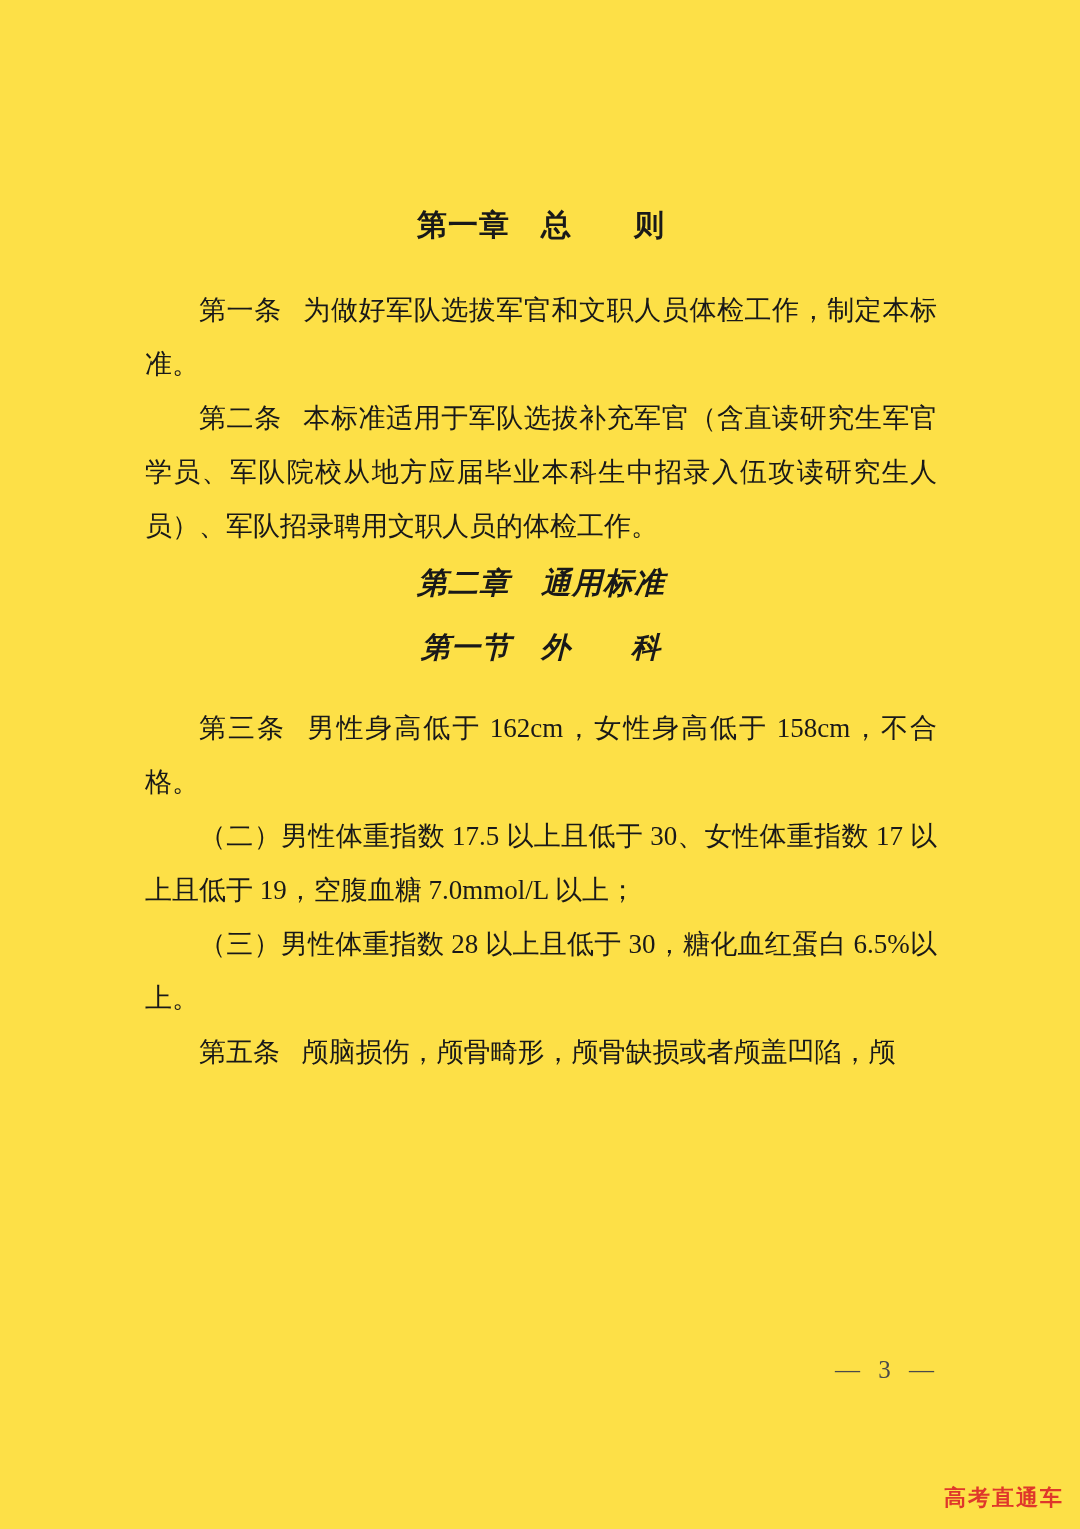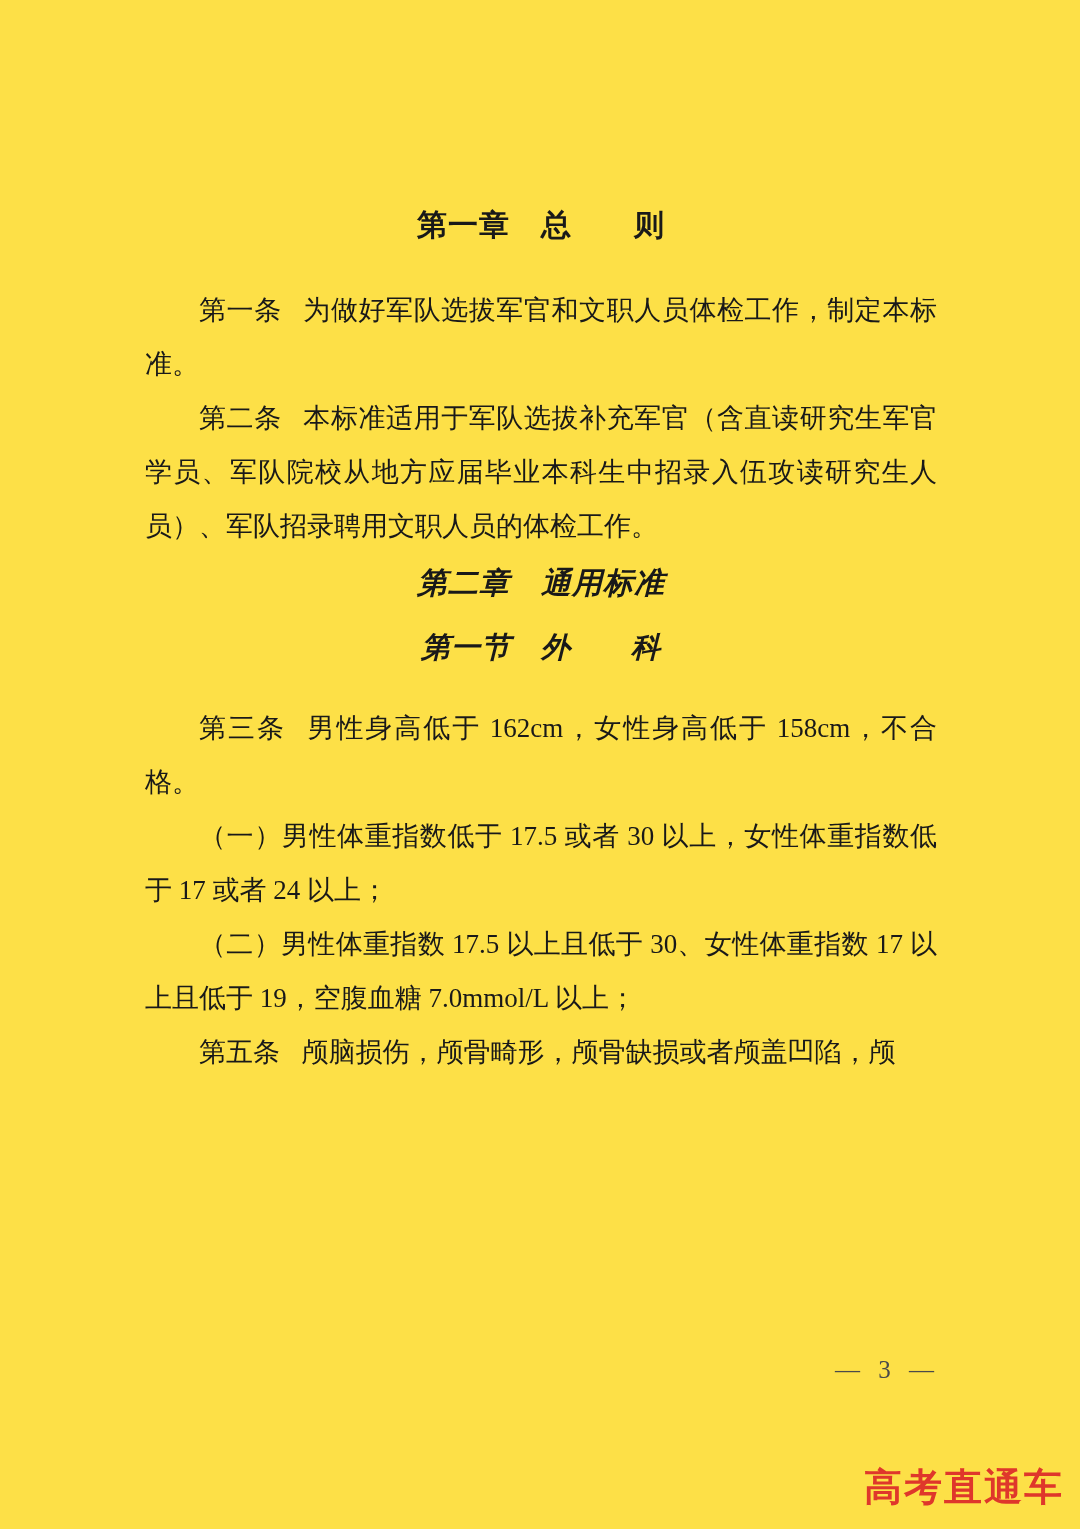--- a/index.html
+++ b/index.html
@@ -68,21 +68,21 @@
     top: 1356px;
     font-size: 25px;
     color: #4a4a4a;
     letter-spacing: 6px;
     font-family: "Liberation Serif", "DejaVu Serif", serif;
   }
   .watermark {
     position: absolute;
     right: 16px;
     bottom: 16px;
-    font-size: 38px;
+    font-size: 22px;
     font-weight: 700;
     color: #df372b;
     font-family: "Liberation Sans", "DejaVu Sans", sans-serif;
     letter-spacing: 2px;
   }
 </style>
 </head>
 <body>
 
 <div class="page">
@@ -95,24 +95,24 @@
     <p class="para"><span class="lead">第二条</span><span>本标准适用于军队选拔补充军官（含直读研究生军官学员、军队院校从地方应届毕业本科生中招录入伍攻读研究生人员）、军队招录聘用文职人员的体检工作。</span></p>
 
 
     <h2 class="chapter">第二章　通用标准</h2>
 
     <h3 class="section">第一节　外　　科</h3>
 
     <p class="para"><span class="lead">第三条</span><span>男性身高低于 162cm，女性身高低于 158cm，不合格。</span></p>
 
 
-    <p class="para"><span class="lead"></span><span>（一）男性体重指数低于 17.5 或者 30 以上，女性体重指数低于 17 或者 24 以上；</span></p>
 
     <p class="para"><span class="lead"></span><span>（二）男性体重指数 17.5 以上且低于 30、女性体重指数 17 以上且低于 19，空腹血糖 7.0mmol/L 以上；</span></p>
 
+    <p class="para"><span class="lead"></span><span>（三）男性体重指数 28 以上且低于 30，糖化血红蛋白 6.5%以上。</span></p>
 
     <p class="para"><span class="lead">第五条</span><span>颅脑损伤，颅骨畸形，颅骨缺损或者颅盖凹陷，颅</span></p>
 
   </div>
 
   <div class="page-number">— 3 —</div>
 
   <div class="watermark">高考直通车</div>
 </div>
 

